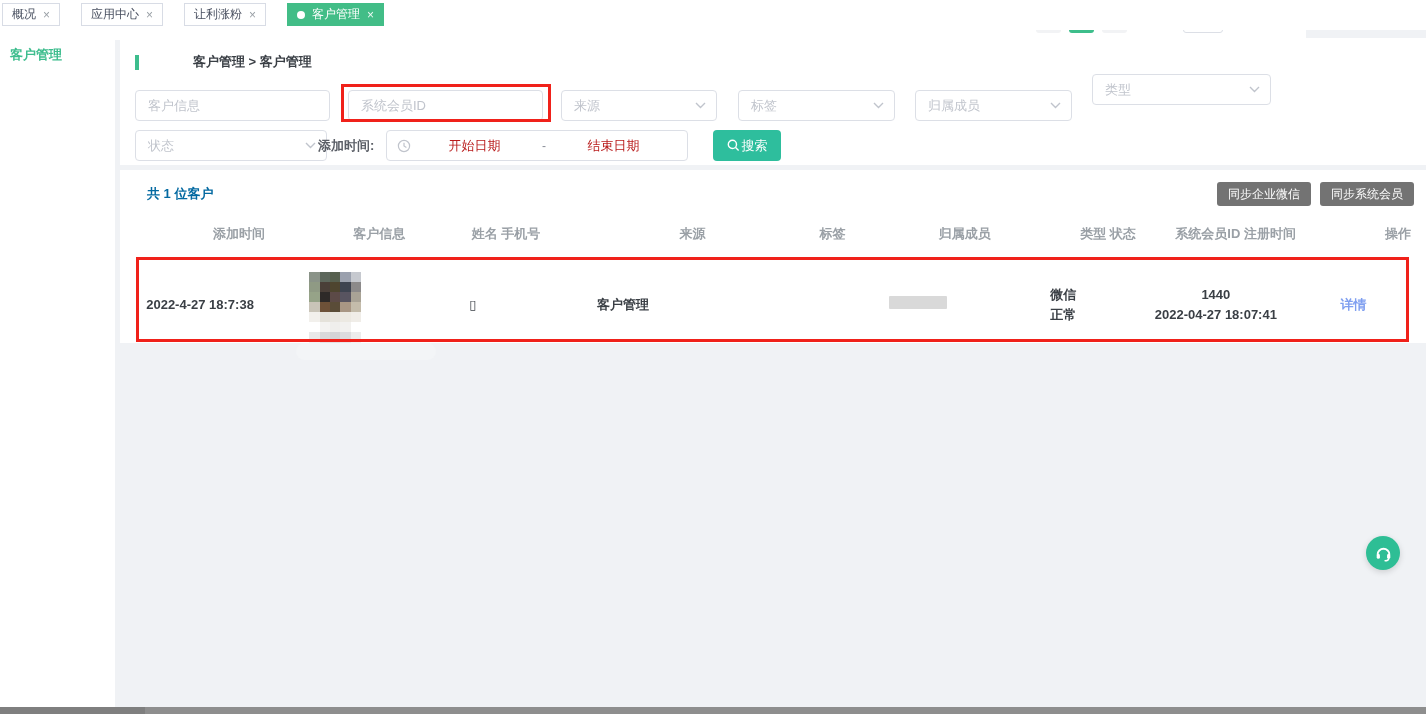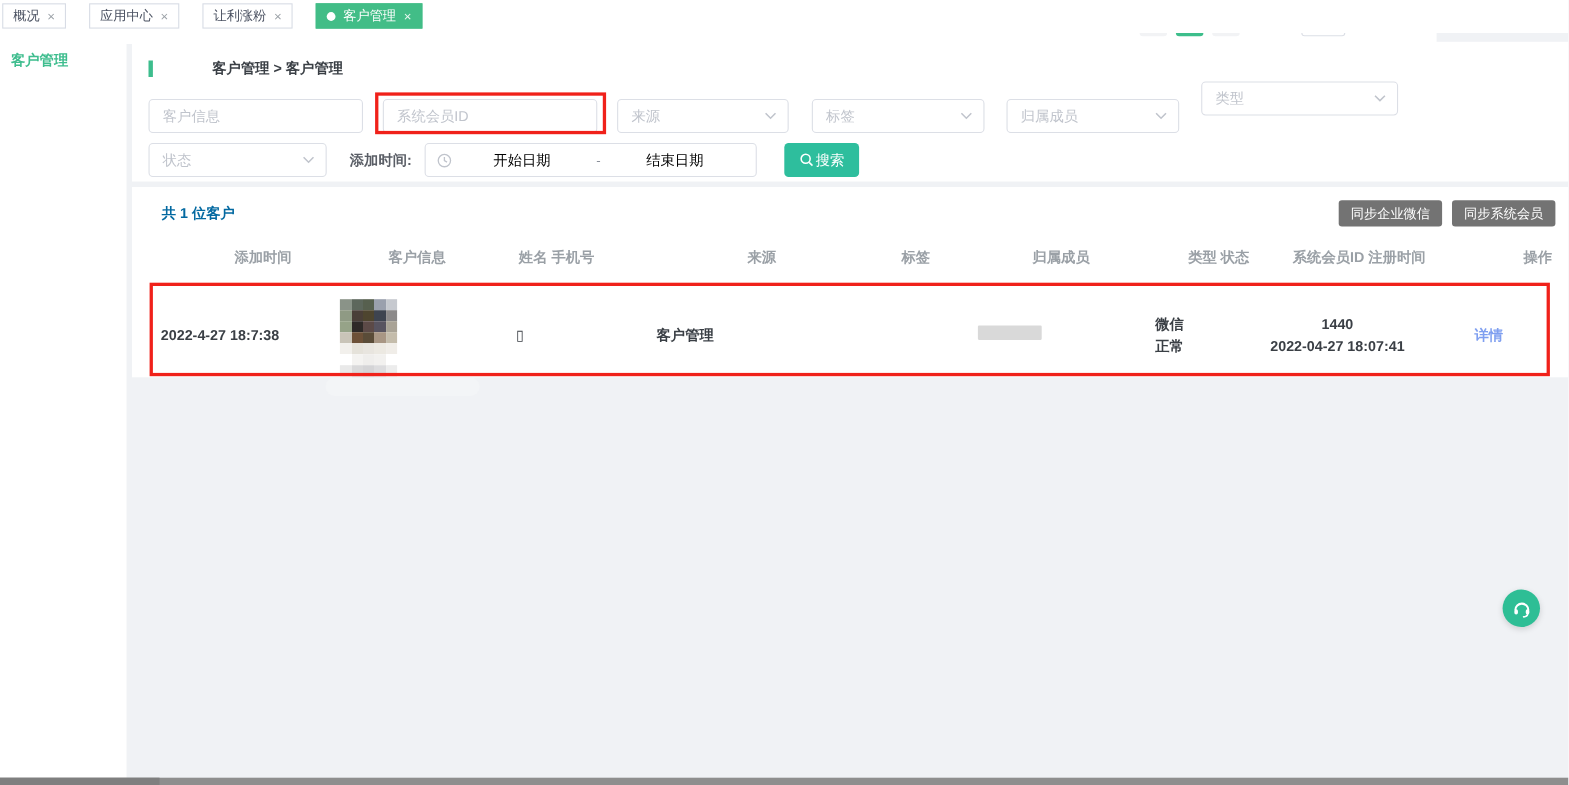--- a/index.html
+++ b/index.html
@@ -32,21 +32,21 @@
   
   .f-input, .f-select { position:absolute; height:31px; border:1px solid #dcdfe6; border-radius:4px; background:#fff; font-size:13px; }
   .f-input-wrap { position:absolute; height:31px; border:1px solid #dcdfe6; border-radius:4px; background:#fff; }
   .f-input-wrap input { width:100%; height:100%; border:none; outline:none; background:transparent; padding:0 12px; font-size:13px; color:#606266; border-radius:4px; }
   input::placeholder { color:#c0c4cc; }
   .f-select { display:flex; align-items:center; justify-content:space-between; padding:0 10px 0 12px; color:#c0c4cc; cursor:pointer; }
   .row1 .f-input-wrap, .row1 .f-select { top:52px; }
 
   .add-time-label { position:absolute; left:198px; top:99px; font-size:13px; font-weight:700; color:#5a5e66; }
   .date-range { position:absolute; left:266px; top:92px; width:302px; height:31px; border:1px solid #dcdfe6; border-radius:4px; background:#fff; display:flex; align-items:center; padding:0 10px; }
-  .date-range .ph { flex:1; text-align:center; color:#000000; font-size:13px; }
+  .date-range .ph { flex:1; text-align:center; color:#b91c1c; font-size:13px; }
   .date-range .sep { color:#8a8f99; font-size:12px; padding:0 4px; }
 
   .search-btn { position:absolute; left:593px; top:92px; width:68px; height:31px; background:#2ebe9d; border:none; border-radius:4px; color:#fff; font-size:13px; display:flex; align-items:center; justify-content:center; gap:2px; cursor:pointer; }
 
   
   .table-toolbar { position:absolute; left:0; top:12px; width:100%; display:flex; align-items:center; justify-content:space-between; padding:0 12px 0 27px; }
   .count-text { font-size:13px; font-weight:600; color:#0369a1; }
   .sync-group { display:flex; gap:9px; }
   .sync-btn { height:24px; padding:0 11px; background:#737373; color:#fff; border:none; border-radius:3px; font-size:12px; font-weight:400; cursor:pointer; }
 
@@ -142,21 +142,21 @@
           <polyline points="1,1 5.5,5.5 10,1" fill="none" stroke="#c0c4cc" stroke-width="1.4"></polyline>
         </svg>
     </div>
     <div class="f-select" style="left:972px; top:36px; width:179px;">
       <span>类型</span>
       <svg width="11" height="7" viewBox="0 0 11 7">
           <polyline points="1,1 5.5,5.5 10,1" fill="none" stroke="#c0c4cc" stroke-width="1.4"></polyline>
         </svg>
     </div>
 
-    <div class="f-select" style="left:15px; top:92px; width:162px;">
+    <div class="f-select" style="left:15px; top:92px; width:192px;">
       <span>状态</span>
       <svg width="11" height="7" viewBox="0 0 11 7">
           <polyline points="1,1 5.5,5.5 10,1" fill="none" stroke="#c0c4cc" stroke-width="1.4"></polyline>
         </svg>
     </div>
     <span class="add-time-label">添加时间:</span>
     <div class="date-range">
       <svg width="14" height="14" viewBox="0 0 14 14">
         <circle cx="7" cy="7" r="5.6" fill="none" stroke="#c0c4cc" stroke-width="1.2"></circle>
         <polyline points="7,3.8 7,7 9.4,8.4" fill="none" stroke="#c0c4cc" stroke-width="1.2"></polyline>

